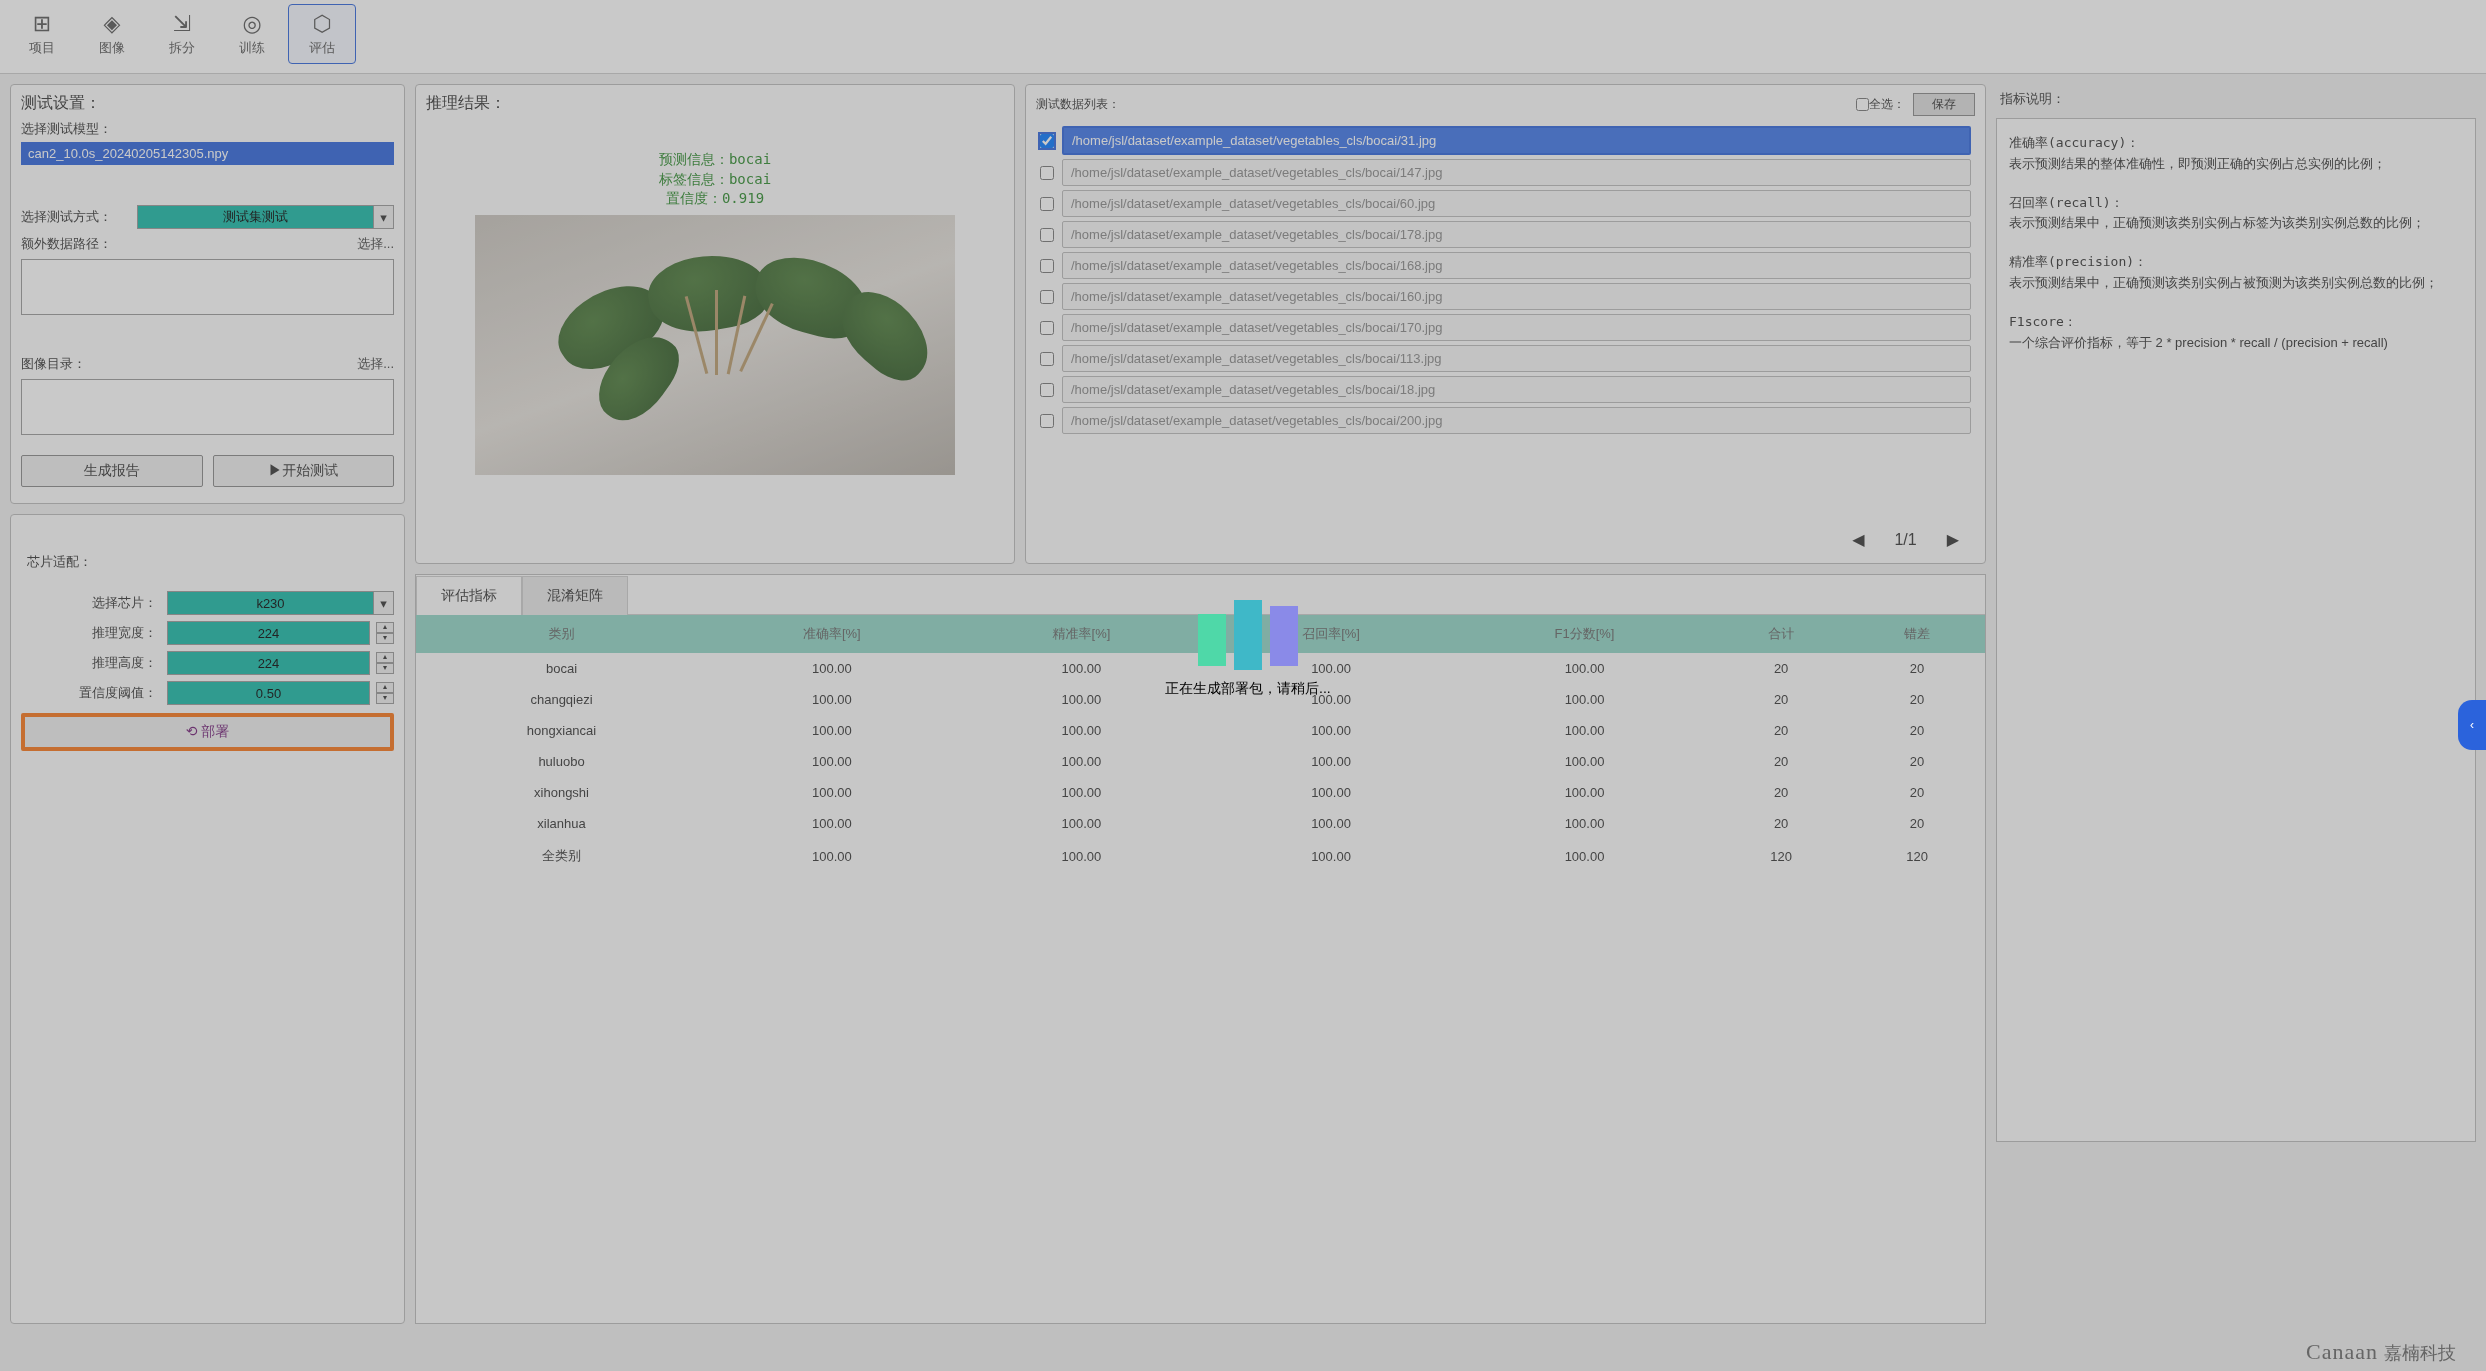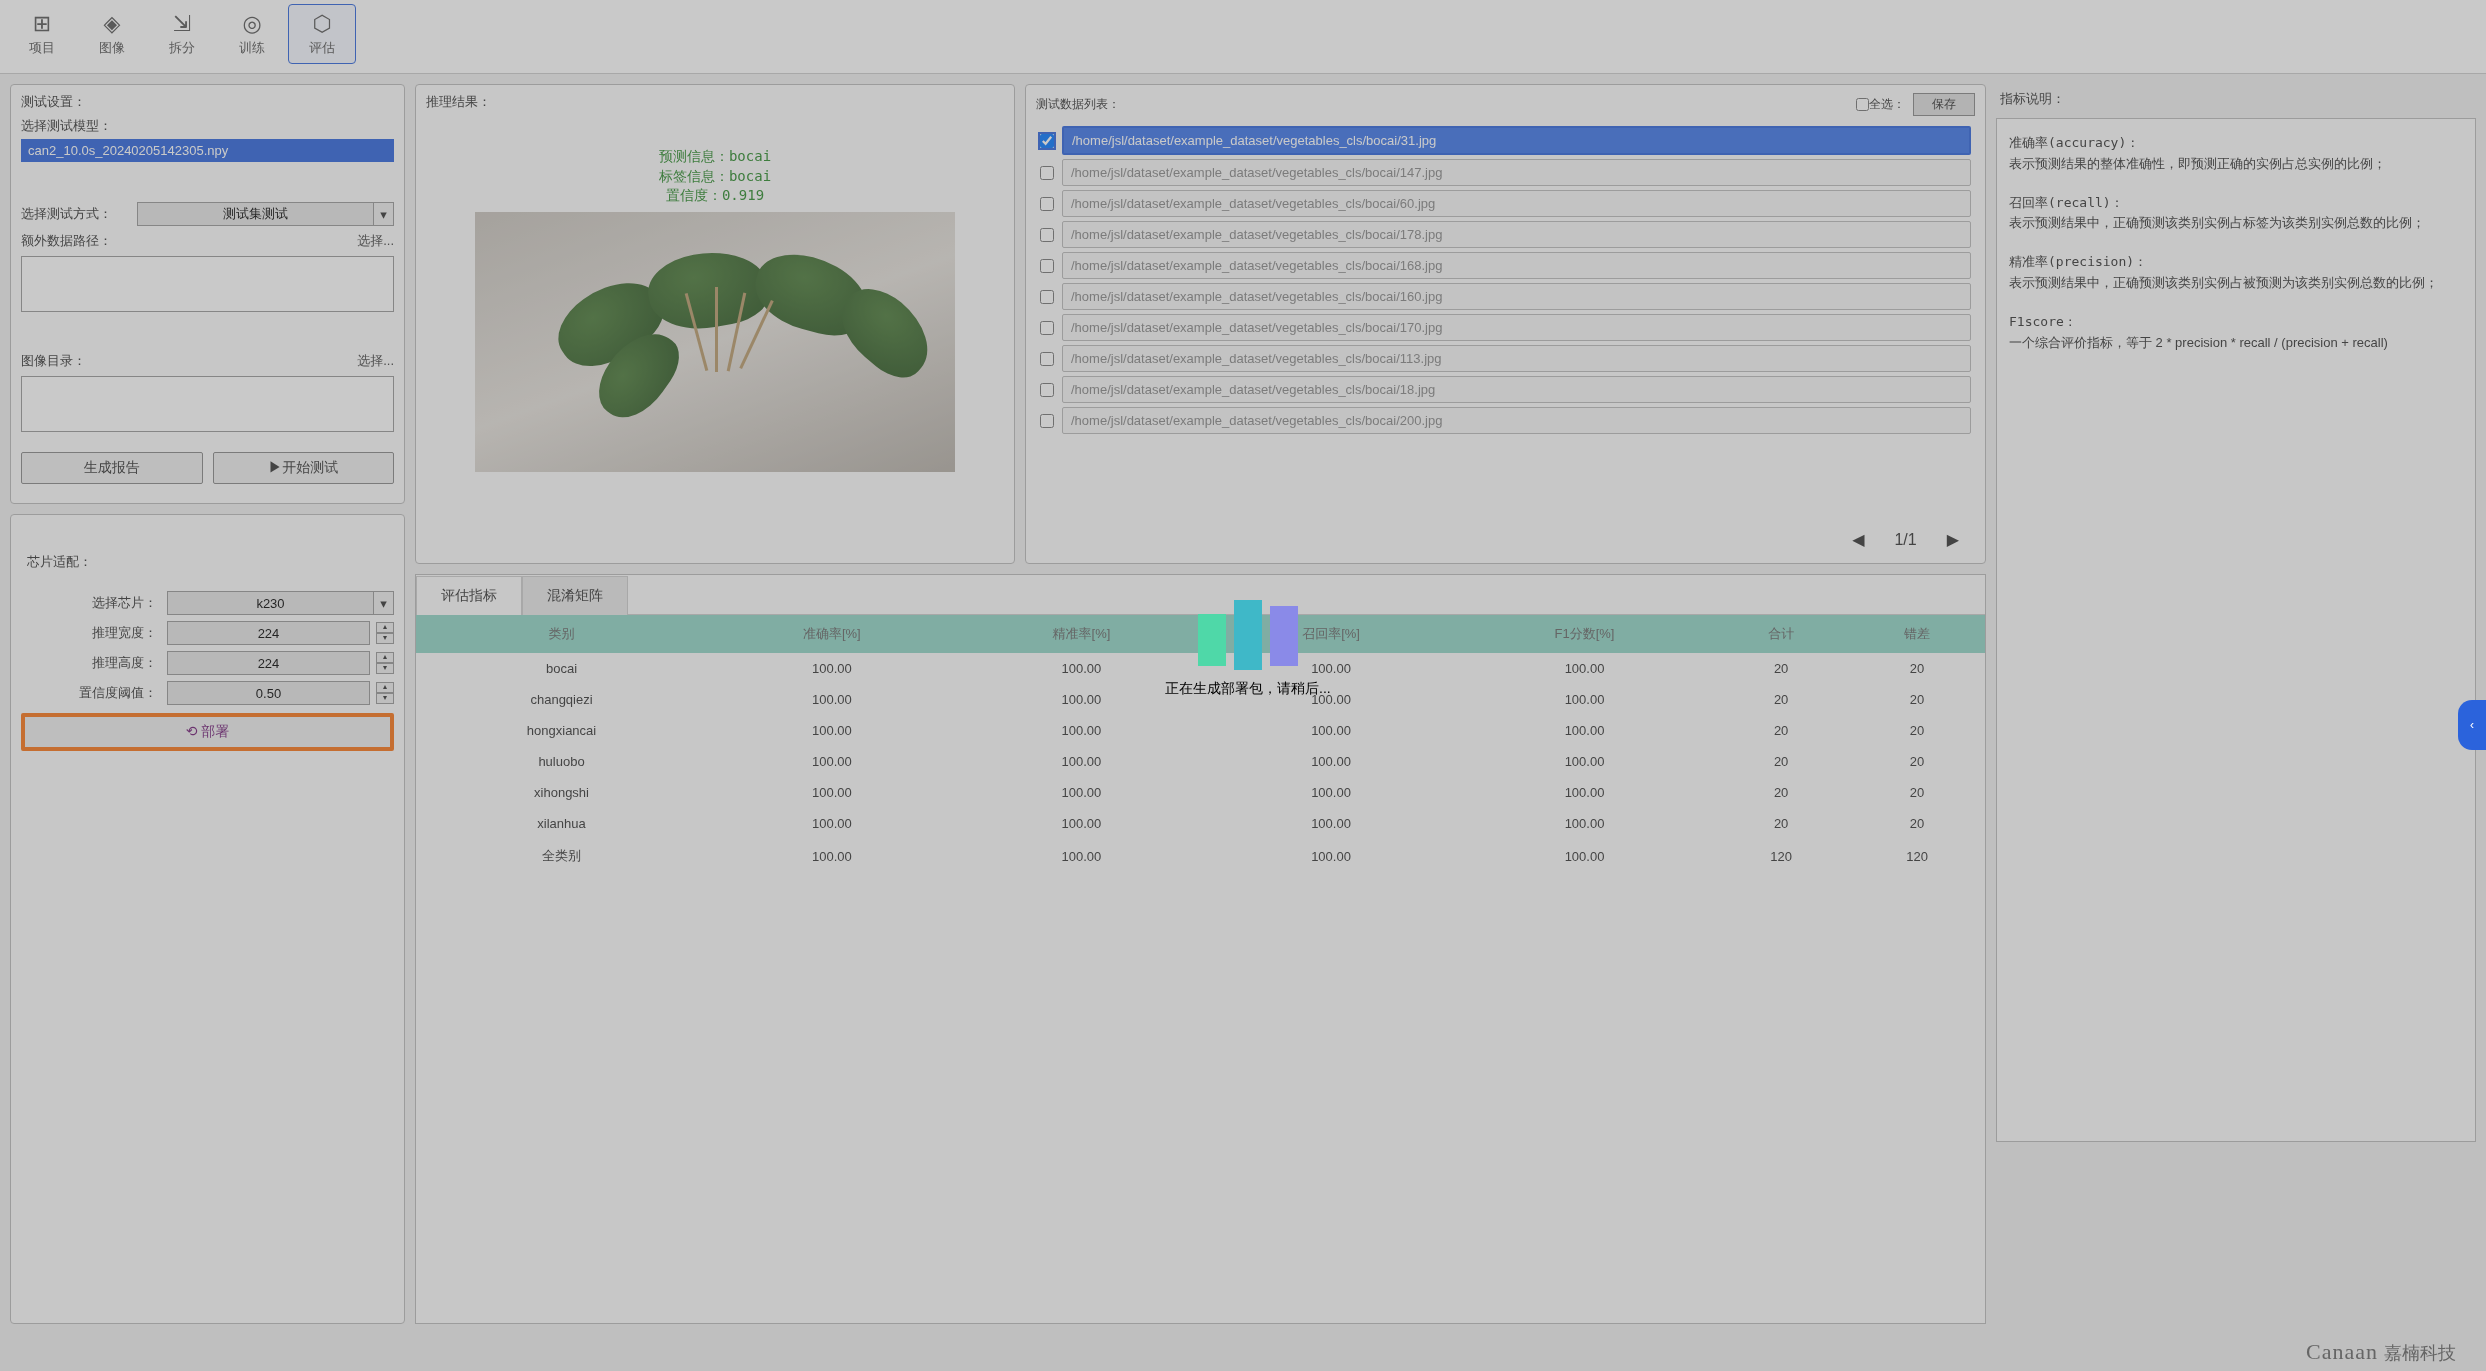--- a/index.html
+++ b/index.html
@@ -31,26 +31,26 @@
 }
 .tool-btn.active { border: 1.5px solid #2b63dc; background: #f5f8ff; }
 .tool-icon { font-size: 22px; margin-bottom: 2px; }
 .main {
   display: flex; padding: 10px; gap: 10px; height: 1260px;
 }
 .left-col { width: 395px; display: flex; flex-direction: column; gap: 10px; }
 .panel {
   border: 1px solid #bbb; border-radius: 4px; padding: 8px 10px; background: #fcfcfc;
 }
-.panel-title { font-size: 13px; margin-bottom: 6px; }
+.panel-title { font-size: 16px; margin-bottom: 6px; }
 .field-row { display: flex; align-items: center; margin: 6px 0; gap: 6px; font-size: 13px;}
 .field-label { width: 110px; text-align: left; }
 .field-label-r { width: 140px; text-align: right; padding-right: 4px;}
 .text-input, .select-input {
-  flex: 1; border: 1px solid #999; padding: 3px 6px; font-size: 13px; background: #e5e5e5;
+  flex: 1; border: 1px solid #999; padding: 3px 6px; font-size: 13px; background: #14b8a6;
   height: 24px;
 }
 .select-wrap { flex: 1; display: flex; }
 .select-drop { width: 20px; border: 1px solid #999; border-left: none; background: #eee;
   display:flex;align-items:center;justify-content:center; }
 .model-selected {
   background: #2b63dc; color: #fff; padding: 3px 6px; font-size: 13px; border:1px solid #2b63dc;
 }
 .path-box { border: 1px solid #999; height: 56px; background:#fff; }
 .link-text { color: #444; cursor: pointer; margin-left: auto; }

